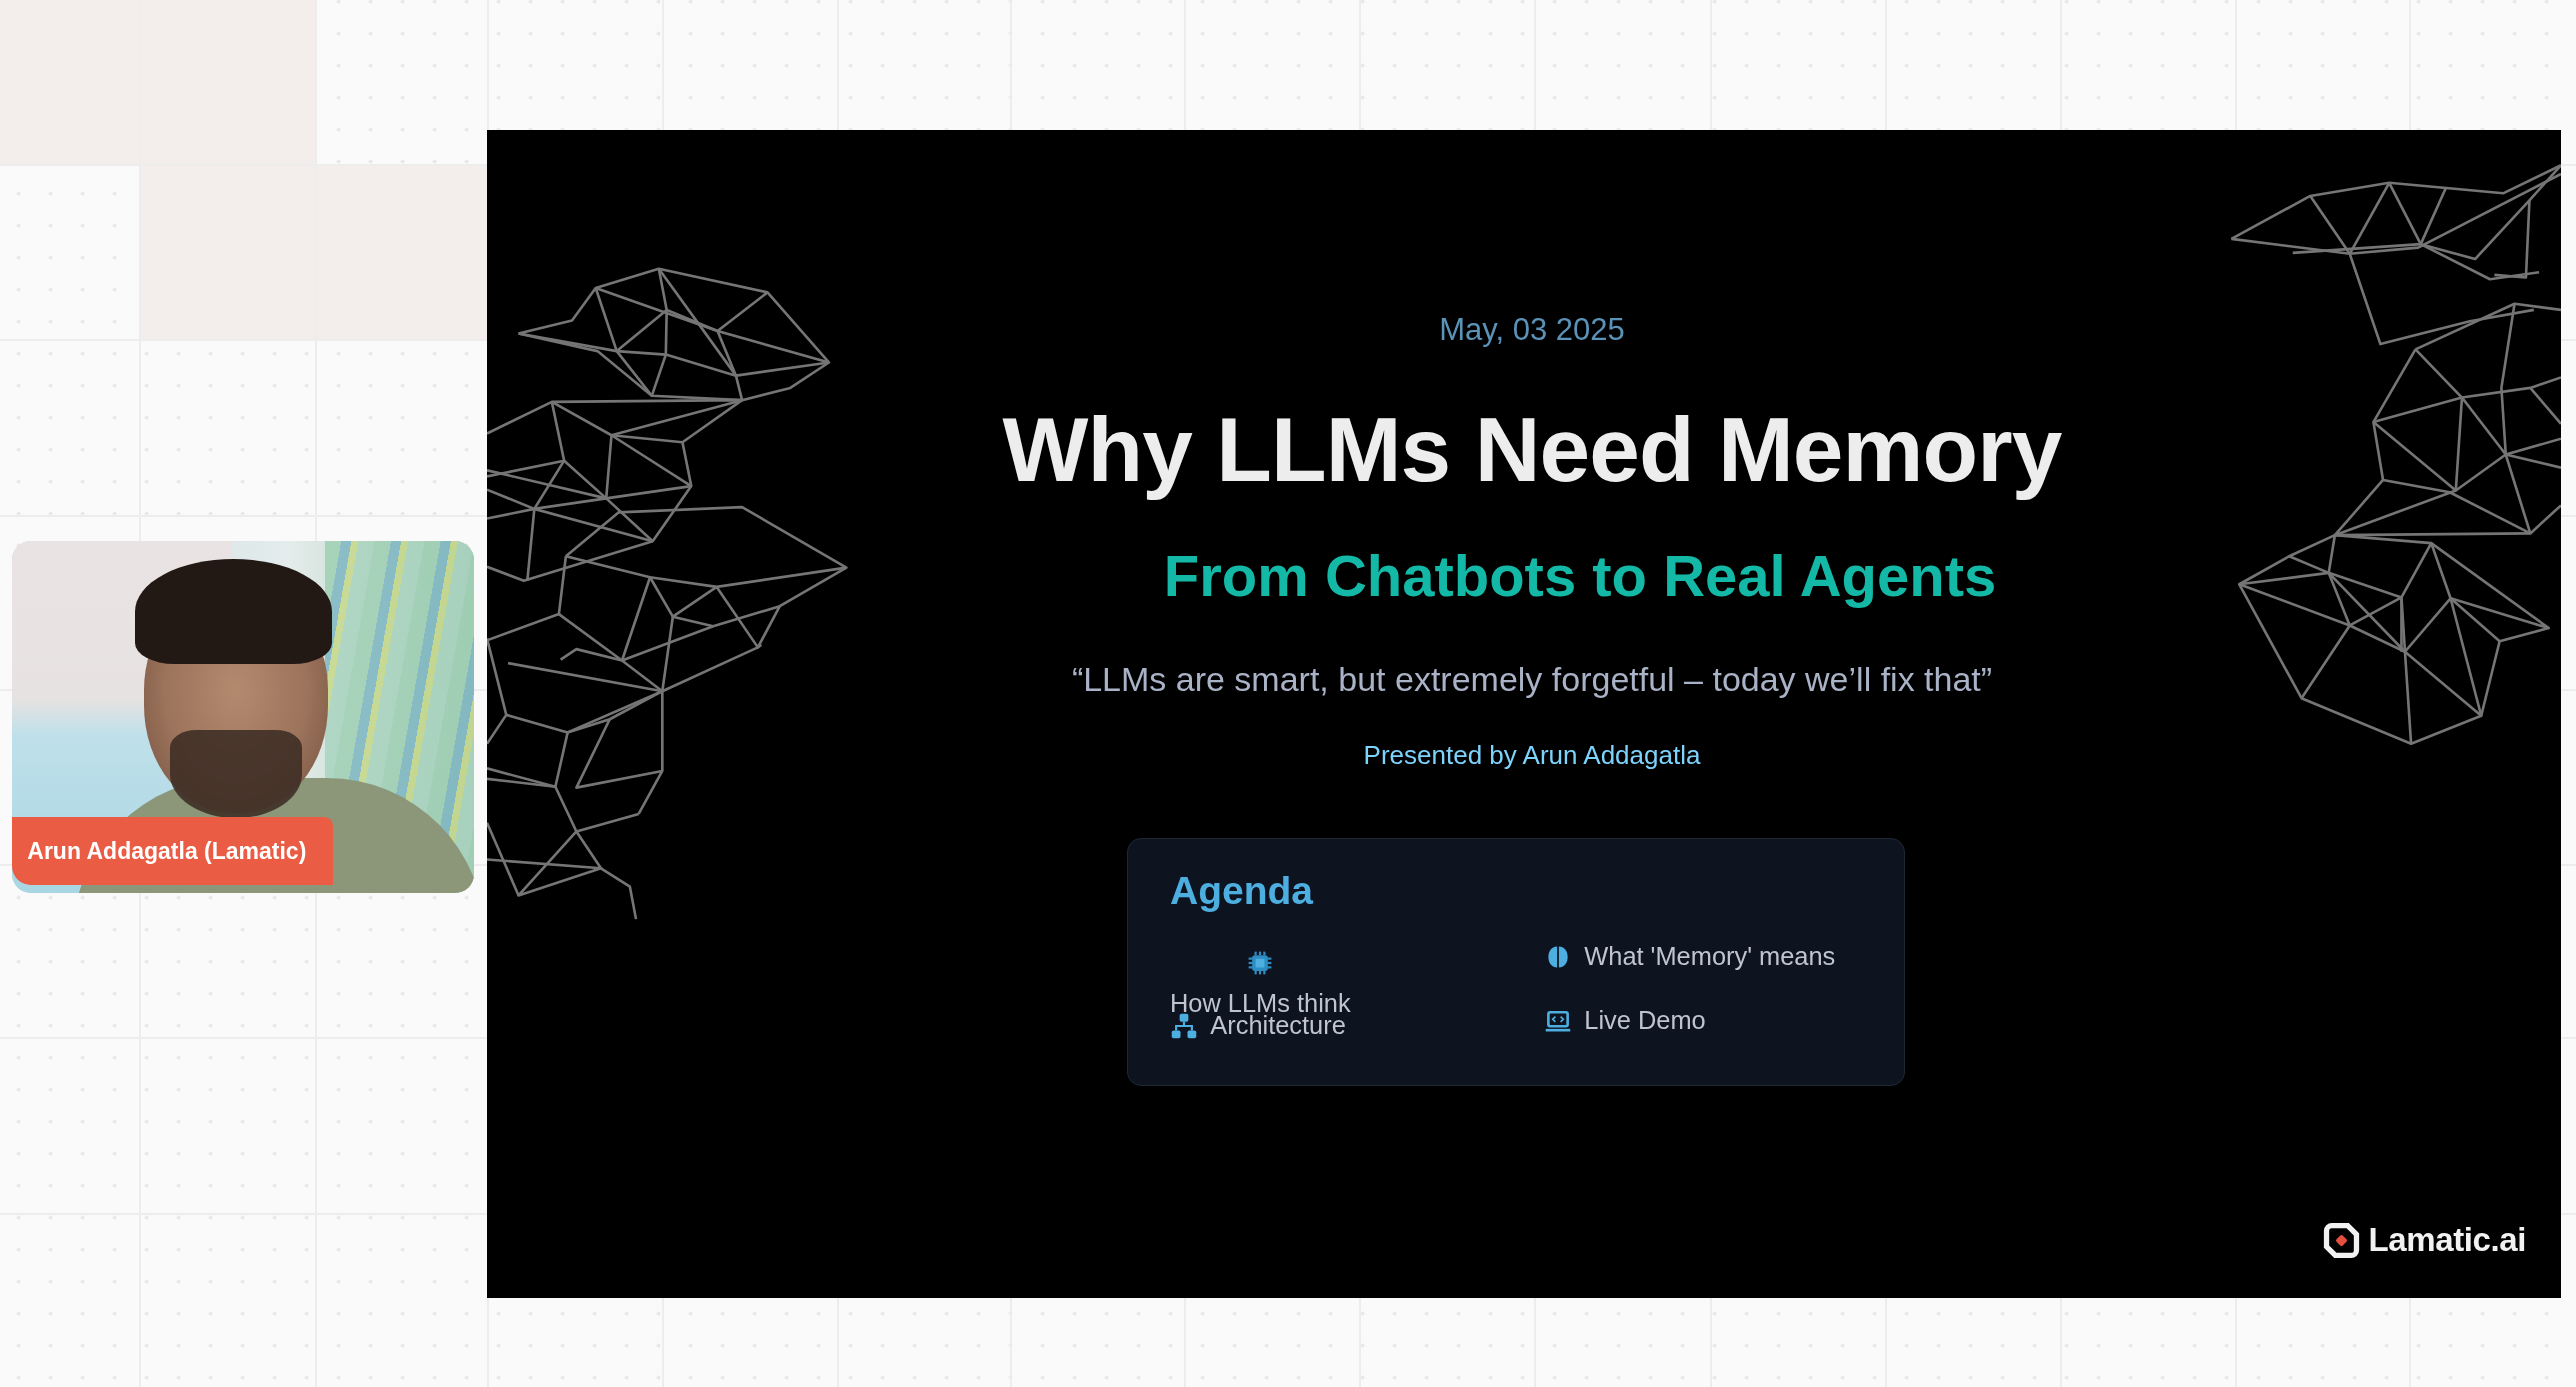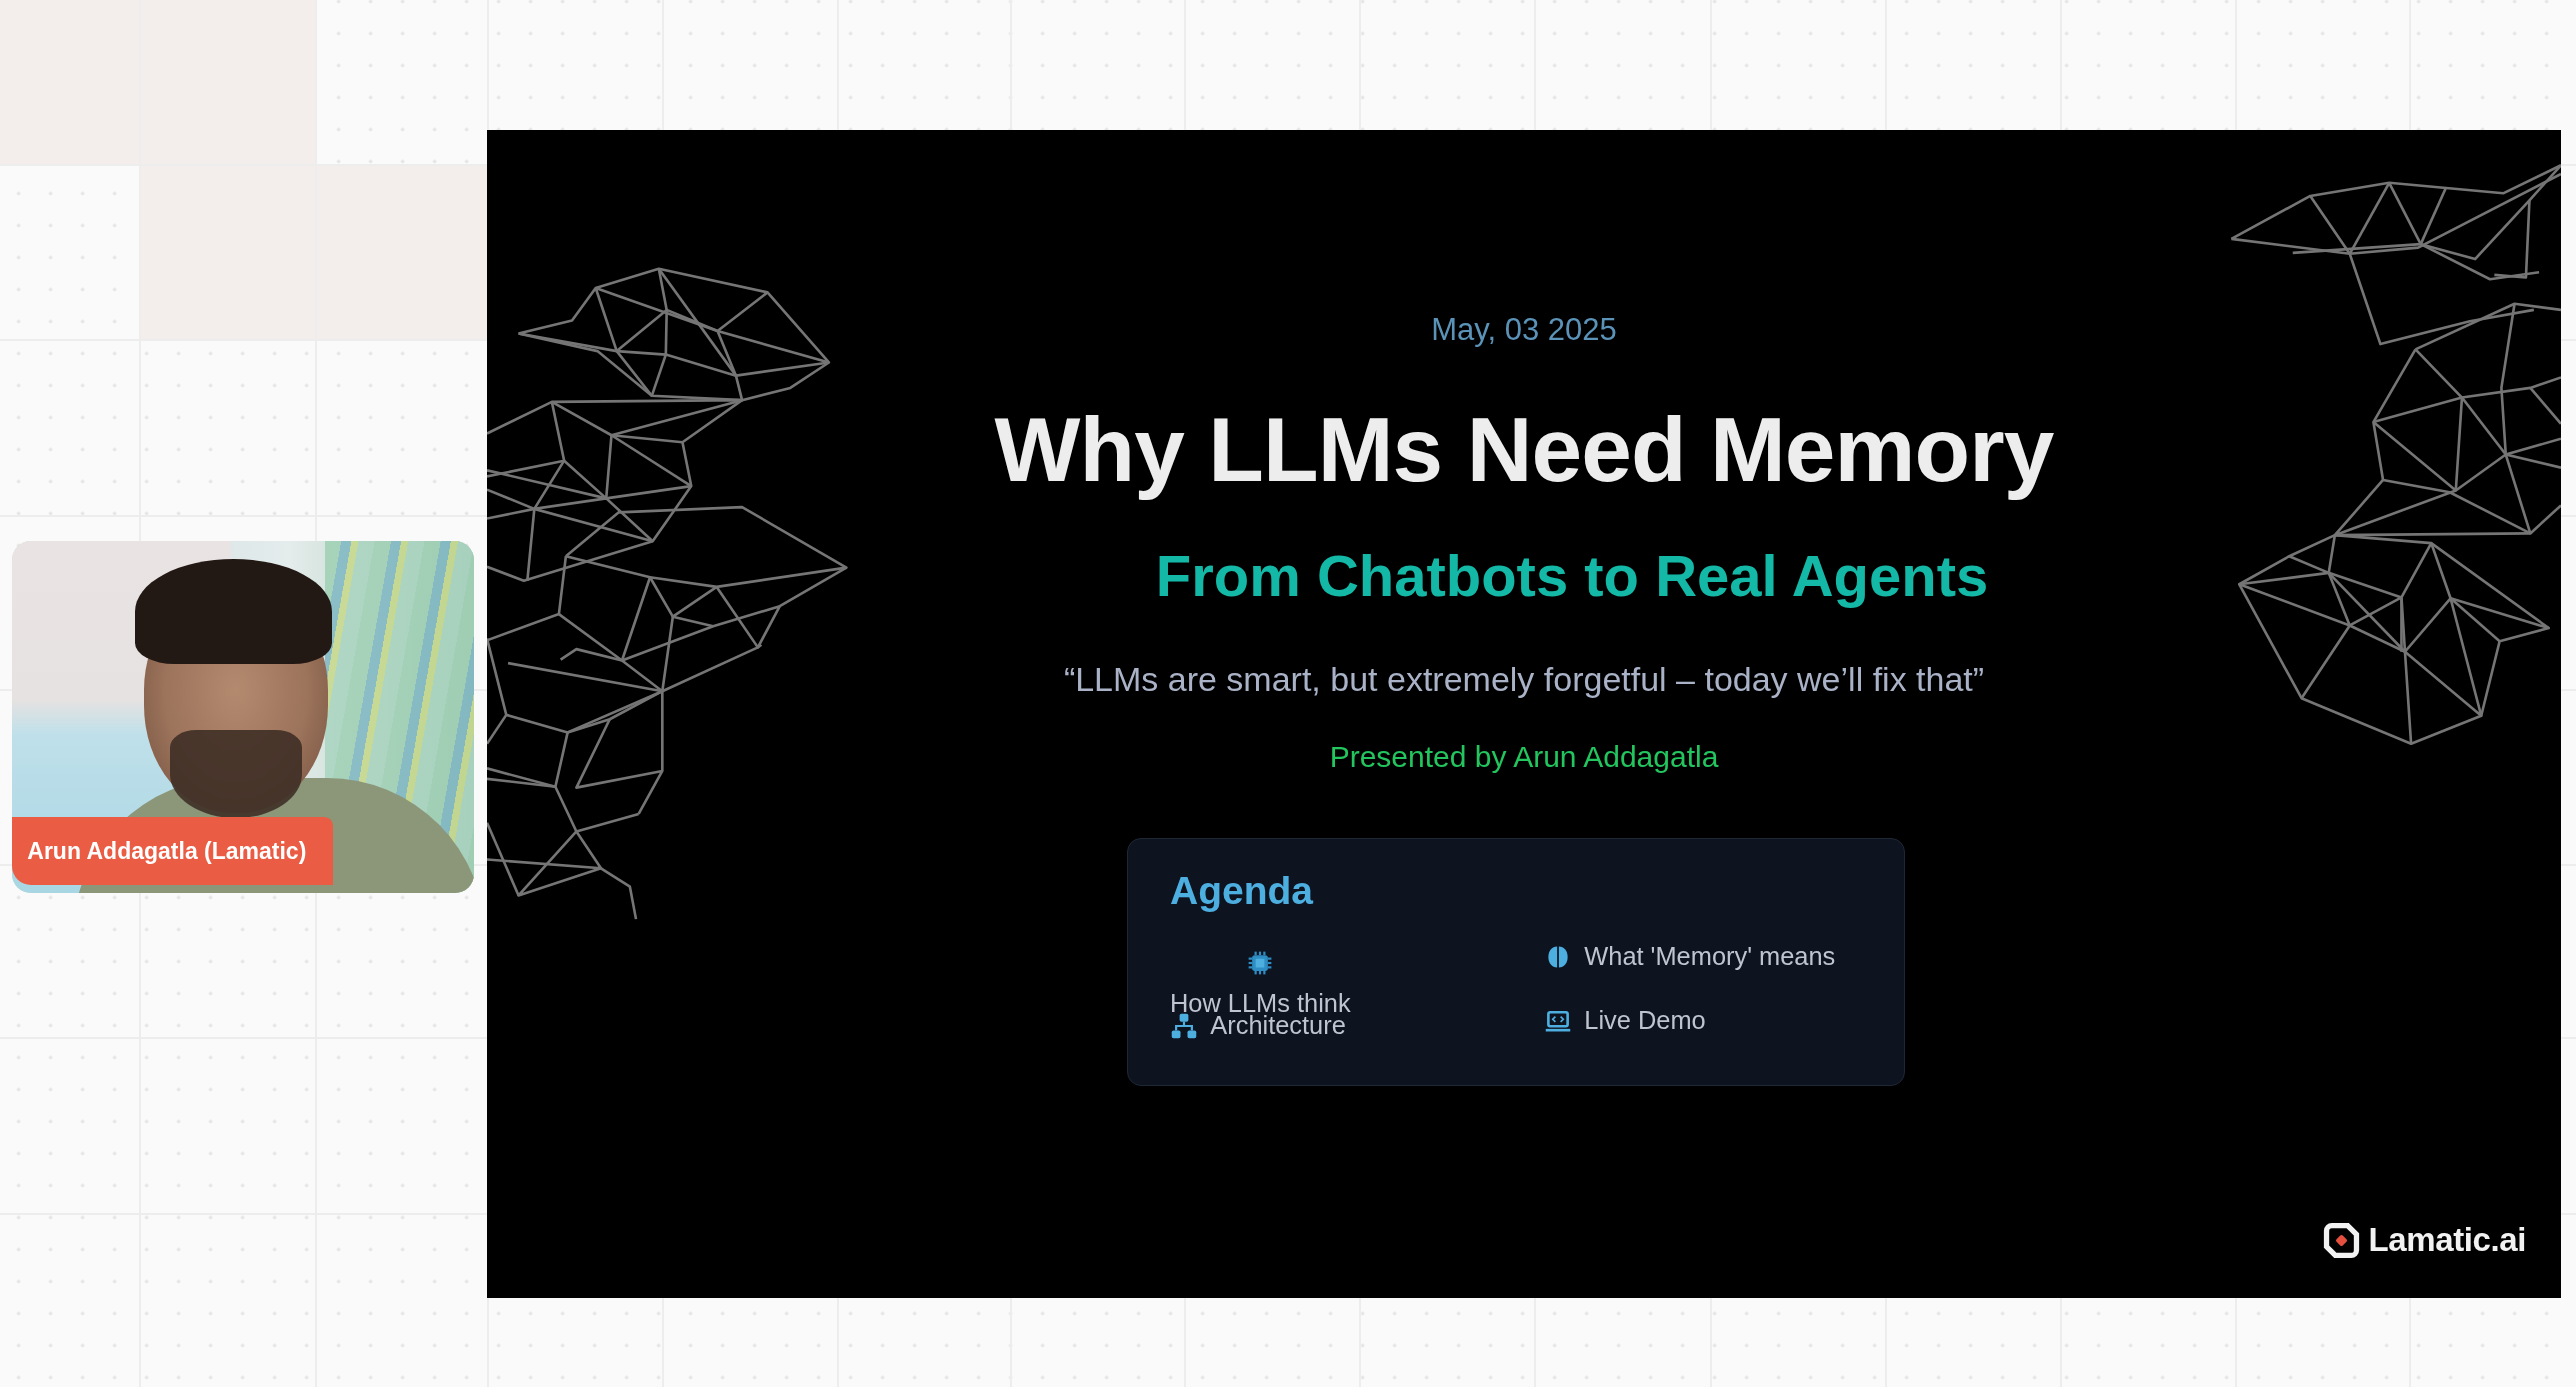--- a/index.html
+++ b/index.html
@@ -44,26 +44,26 @@
     font-weight:bold; font-size:23px; line-height:68px; padding-left:15px; box-sizing:border-box;
     white-space:nowrap;
   }
 
   
   .slide {
     position:absolute; left:487px; top:130px; width:2074px; height:1168px;
     background:#000; overflow:hidden;
   }
   .deco { position:absolute; left:0; top:0; }
-  .slide-text { position:absolute; left:0; width:100%; text-align:center; white-space:nowrap; }
+  .slide-text { position:absolute; left:8px; width:100%; text-align:center; white-space:nowrap; }
   .date { top:182px; font-size:31px; color:#5B93B8; }
   .title { top:268px; font-size:91px; font-weight:bold; color:#EDEDED; letter-spacing:-0.9px; }
   .subtitle { top:412px; font-size:58px; font-weight:bold; color:#14b8a6;margin-left:48px; }
   .quote { top:530px; font-size:34px; color:#A9B2C6; }
-  .presenter { top:610px; font-size:30px; color:#22c55e; }
+  .presenter { top:610px; font-size:26px; color:#7dd3fc; }
 
   .agenda {
     position:absolute; left:640px; top:708px; width:778px; height:248px;
     background:#0E1320; border:1.8px solid #1F2735; border-radius:14px; box-sizing:border-box;
   }
   .agenda-title { position:absolute; left:42px; top:24px; font-size:39px; font-weight:bold; color:#4DAEE0;margin-top:6px; }
   .agenda-item { position:absolute; display:flex; align-items:center; gap:12.3px; }
   .agenda-item .label { font-size:25.4px; color:#BFC5D0; white-space:nowrap; }
   .agenda-icon { width:28px; height:28px; display:inline-block; }
 

